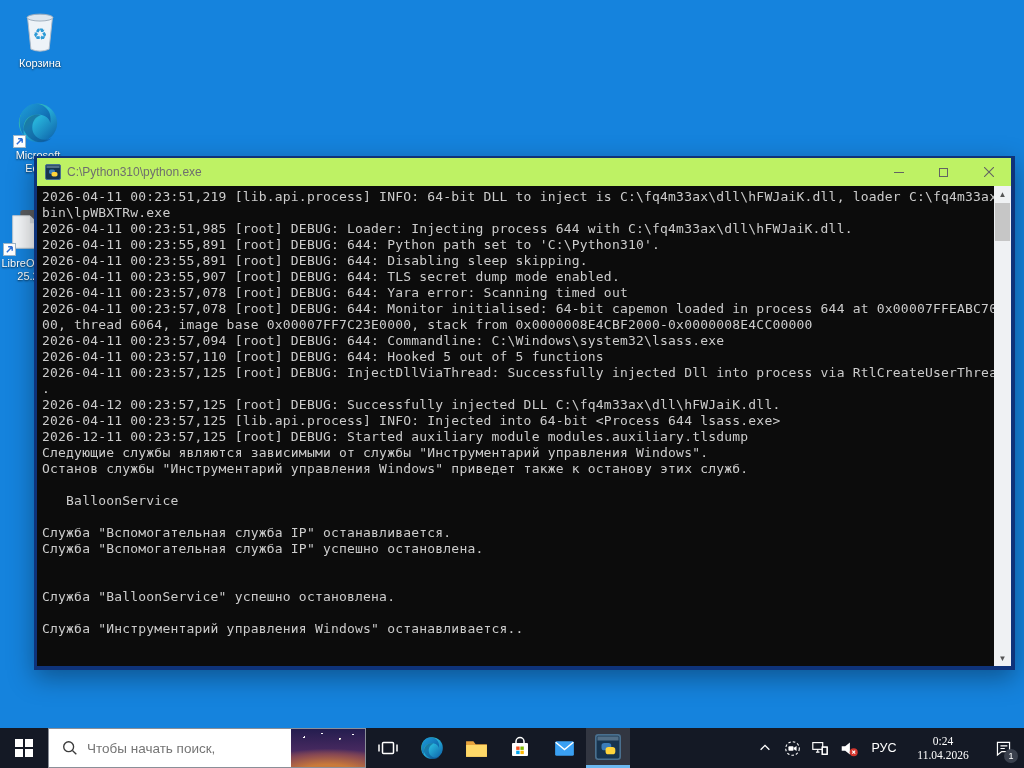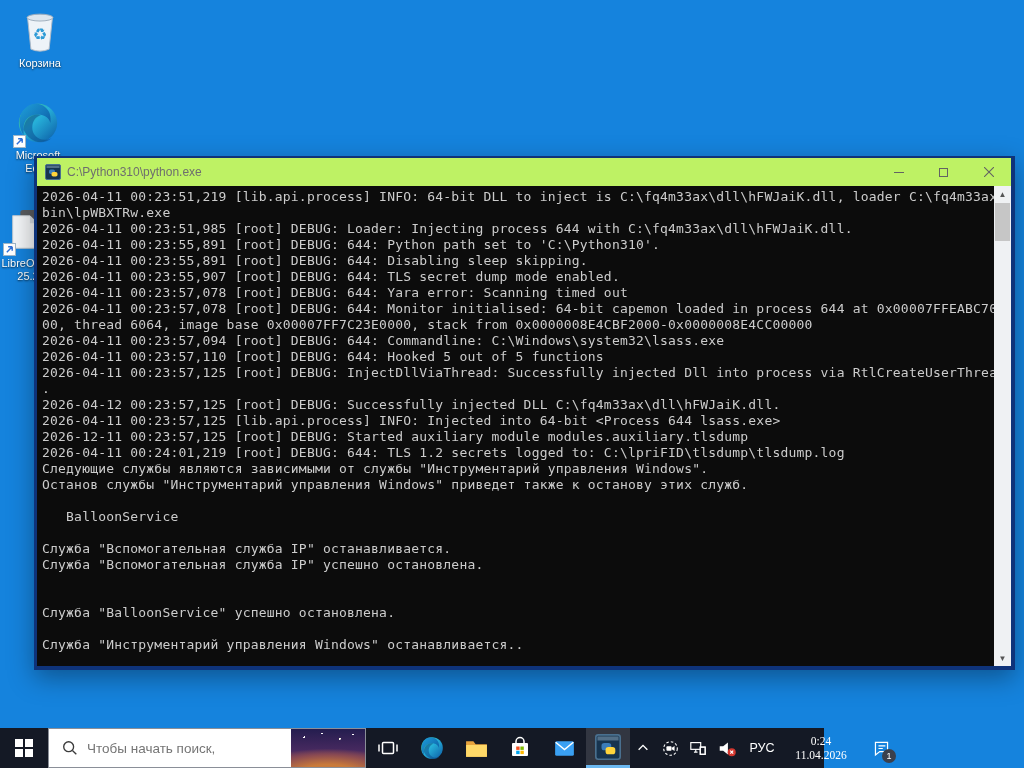--- a/index.html
+++ b/index.html
@@ -25,21 +25,21 @@
 
   .console-wrap { position:relative; height:480px; background:#0c0c0c; display:flex; }
   .console-out { flex:1; overflow:hidden; padding:3px 0 0 5px; font-family:"DejaVu Sans Mono", monospace; font-size:13px; letter-spacing:.2px; line-height:16px; color:#cccccc; }
   .cline { white-space:pre; min-height:16px; }
   .sbar { width:17px; flex:none; background:#eff1f3; position:relative; }
   .sbar .arr { position:absolute; left:0; width:17px; height:16px; display:flex; align-items:center; justify-content:center; color:#555; font-size:8px; }
   .sbar .arr.up { top:0; } .sbar .arr.down { bottom:0; }
   .sbar .thumb { position:absolute; left:1px; top:17px; width:15px; height:38px; background:#c6c6c6; }
 
   
-  .taskbar { position:absolute; left:0; bottom:0; width:824px; height:40px; background:#141925; z-index:20; display:flex; align-items:stretch; }
+  .taskbar { position:absolute; left:0; bottom:0; width:1024px; height:40px; background:#141925; z-index:20; display:flex; align-items:stretch; }
   .tb-btn { display:flex; align-items:center; justify-content:center; flex:none; }
   .start { width:48px; }
   .start-grid { display:grid; grid-template-columns:8px 8px; grid-template-rows:8px 8px; gap:2px; }
   .start-grid span { background:#fff; }
   .searchbox { width:318px; background:#fff; border:1px solid #8a8f98; display:flex; align-items:center; flex:none; }
   .searchbox svg { margin:0 8px 0 12px; flex:none; }
   .searchbox input { border:none; outline:none; flex:1; font-family:"Liberation Sans",sans-serif; font-size:13.5px; color:#222; min-width:0; background:transparent; }
   .search-img { width:74px; height:38px; flex:none;
      background:
        radial-gradient(1.6px 1.6px at 18% 22%, #fff 60%, transparent 70%),
@@ -148,21 +148,20 @@
         <div class="cline">2026-04-11 00:23:57,078 [root] DEBUG: 644: Yara error: Scanning timed out</div>
         <div class="cline">2026-04-11 00:23:57,078 [root] DEBUG: 644: Monitor initialised: 64-bit capemon loaded in process 644 at 0x00007FFEABC700</div>
         <div class="cline">00, thread 6064, image base 0x00007FF7C23E0000, stack from 0x0000008E4CBF2000-0x0000008E4CC00000</div>
         <div class="cline">2026-04-11 00:23:57,094 [root] DEBUG: 644: Commandline: C:\Windows\system32\lsass.exe</div>
         <div class="cline">2026-04-11 00:23:57,110 [root] DEBUG: 644: Hooked 5 out of 5 functions</div>
         <div class="cline">2026-04-11 00:23:57,125 [root] DEBUG: InjectDllViaThread: Successfully injected Dll into process via RtlCreateUserThread</div>
         <div class="cline">.</div>
         <div class="cline">2026-04-12 00:23:57,125 [root] DEBUG: Successfully injected DLL C:\fq4m33ax\dll\hFWJaiK.dll.</div>
         <div class="cline">2026-04-11 00:23:57,125 [lib.api.process] INFO: Injected into 64-bit &lt;Process 644 lsass.exe&gt;</div>
         <div class="cline">2026-12-11 00:23:57,125 [root] DEBUG: Started auxiliary module modules.auxiliary.tlsdump</div>
-        <div class="cline">2026-04-11 00:24:01,219 [root] DEBUG: 644: TLS 1.2 secrets logged to: C:\lpriFID\tlsdump\tlsdump.log</div>
         <div class="cline">Следующие службы являются зависимыми от службы "Инструментарий управления Windows".</div>
         <div class="cline">Останов службы "Инструментарий управления Windows" приведет также к останову этих служб.</div>
         <div class="cline"></div>
         <div class="cline">   BalloonService</div>
         <div class="cline"></div>
         <div class="cline">Служба "Вспомогательная служба IP" останавливается.</div>
         <div class="cline">Служба "Вспомогательная служба IP" успешно остановлена.</div>
         <div class="cline"></div>
         <div class="cline"></div>
         <div class="cline">Служба "BalloonService" успешно остановлена.</div>

